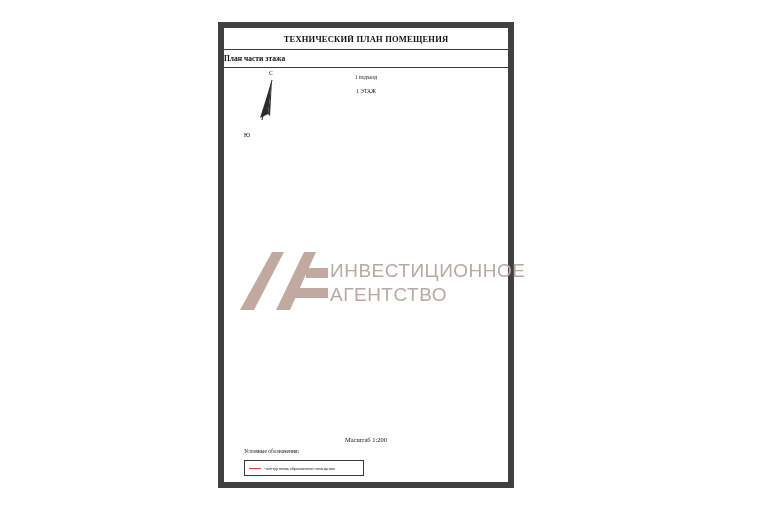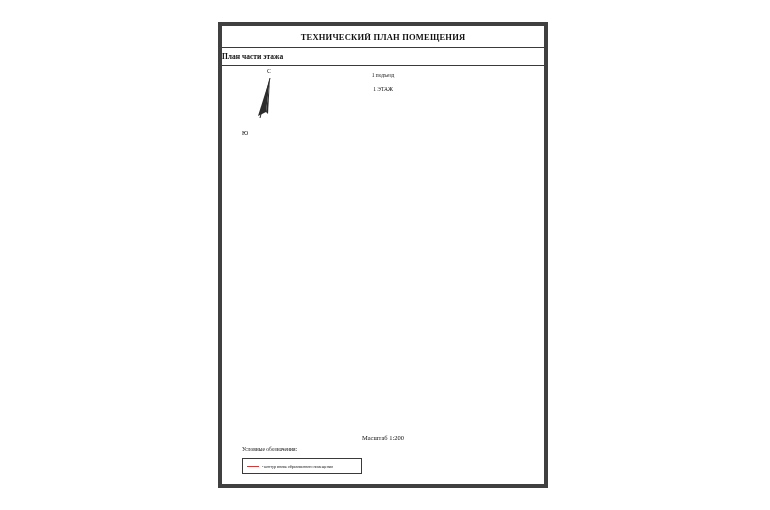--- a/index.html
+++ b/index.html
@@ -17,23 +17,23 @@
     position: relative;
     width: 770px;
     height: 510px;
     background: #ffffff;
   }
   
   .doc-frame {
     position: absolute;
     left: 218px;
     top: 22px;
-    width: 330px;
+    width: 296px;
     height: 466px;
-    border: 4px solid #404040;
+    border: 6px solid #404040;
     box-sizing: border-box;
     background: #ffffff;
     padding-left: 36px;
   }
   .title-bar {
     position: absolute;
     left: 0;
     top: 0;
     width: 100%;
     height: 22px;
@@ -339,14 +339,24 @@
 
     <div class="scale-caption">Масштаб 1:200</div>
 
     <div class="legend-title">Условные обозначения:</div>
     <div class="legend-box">
       <span class="legend-swatch"></span>
       <span class="legend-text">- контур вновь образованного помещения</span>
     </div>
   </div>
 
+  <div class="watermark">
+    <svg width="100" height="70" style="position:absolute;left:0;top:0;">
+      <polygon points="8,62 40,4 52,4 22,62" fill="#c2a9a0"></polygon>
+      <polygon points="44,62 72,4 84,4 58,62" fill="#c2a9a0"></polygon>
+      <polygon points="74,20 96,20 96,30 74,30" fill="#c2a9a0"></polygon>
+      <polygon points="60,40 96,40 96,50 60,50" fill="#c2a9a0"></polygon>
+    </svg>
+    <div class="wm-text1">ИНВЕСТИЦИОННОЕ</div>
+    <div class="wm-text2">АГЕНТСТВО</div>
+  </div>
 
 </div>
 
 </body></html>

